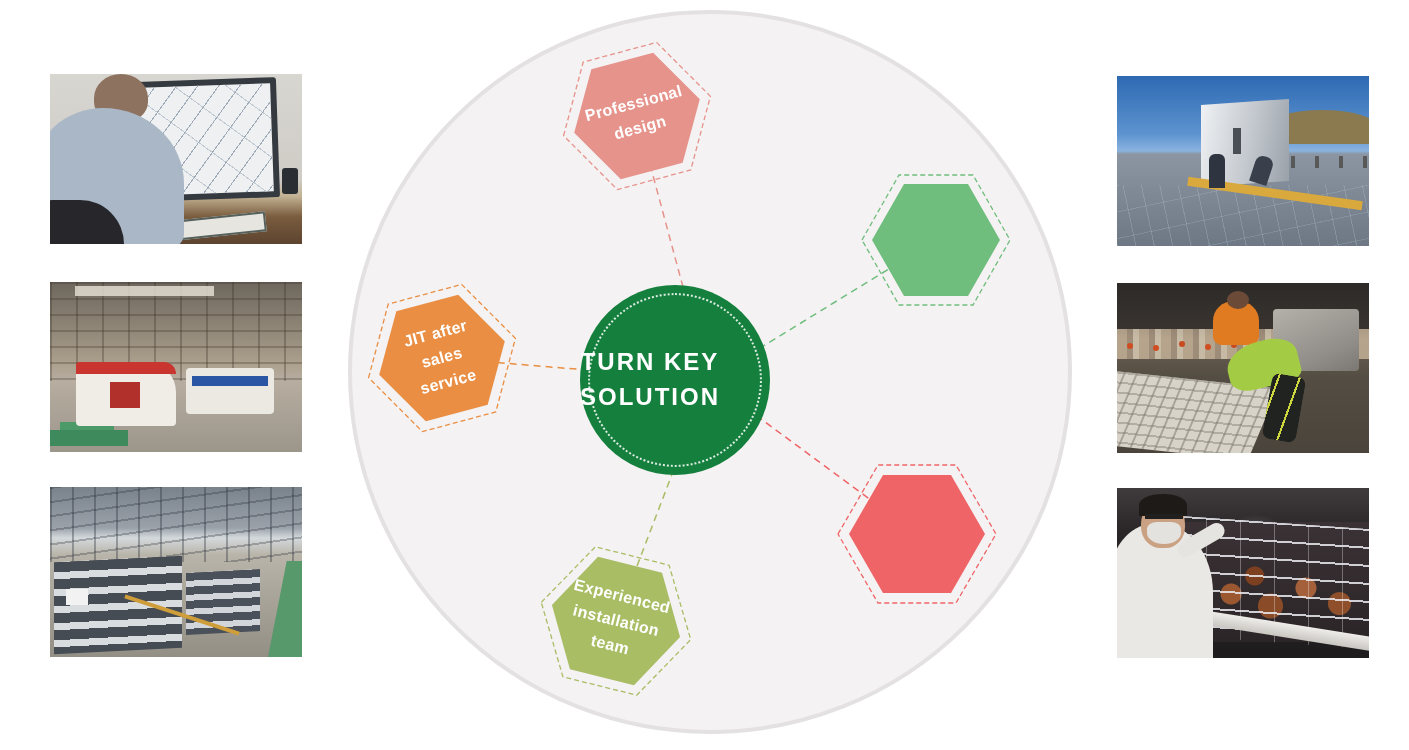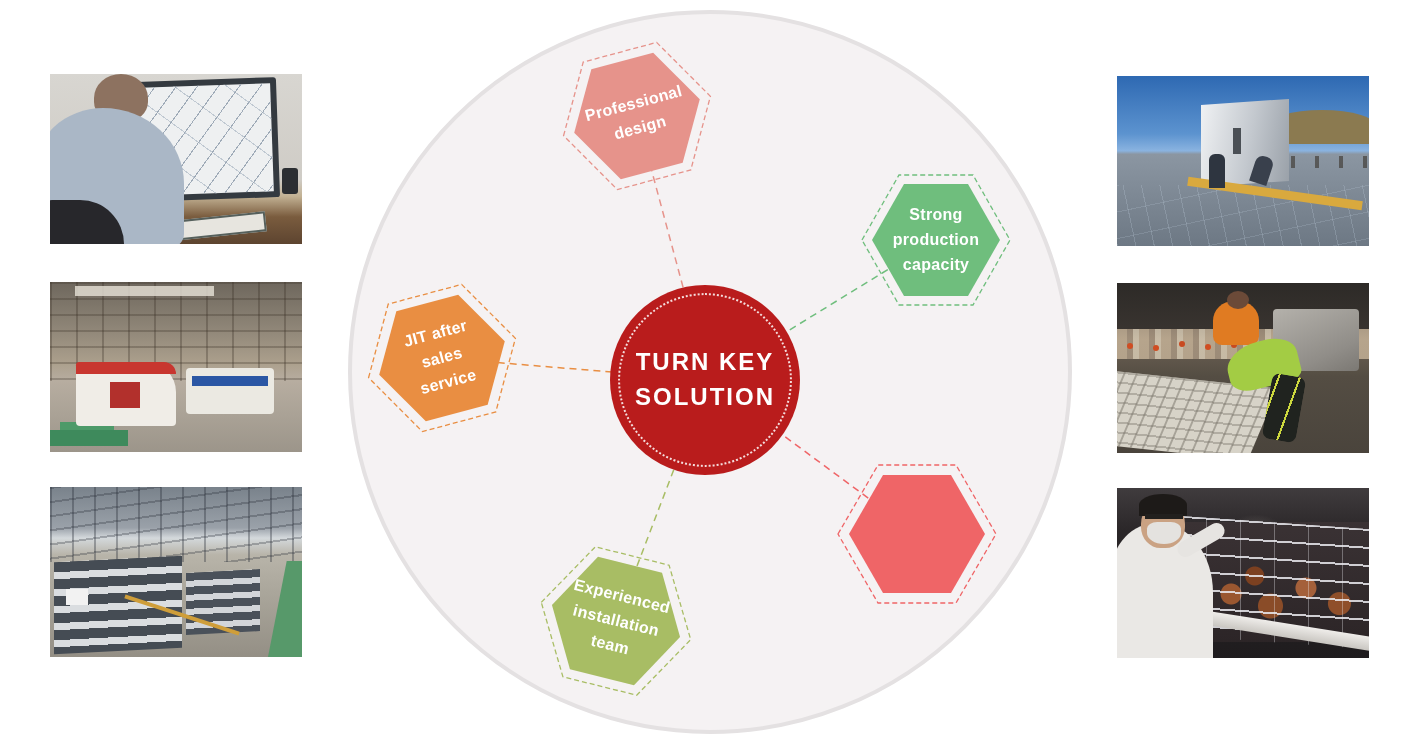--- a/index.html
+++ b/index.html
@@ -9,22 +9,22 @@
   
   .big-circle { position:absolute; left:348px; top:10px; width:724px; height:724px;
     border-radius:50%; background:#f5f2f3; border:4px solid #e4e1e2; z-index:0; }
 
   
   .diagram-svg { position:absolute; left:0; top:0; z-index:1; pointer-events:none; }
   .connector { fill:none; stroke-width:1.5; stroke-dasharray:7 5; }
   .hex-outline { fill:none; stroke-width:1.3; stroke-dasharray:5 3; }
 
   
-  .center-circle { position:absolute; left:610px; top:285px; width:190px; height:190px;
-    border-radius:50%; background:#b91c1c; z-index:2; display:flex; align-items:center; justify-content:center; }
+  .center-circle { position:absolute; left:580px; top:285px; width:190px; height:190px;
+    border-radius:50%; background:#15803d; z-index:2; display:flex; align-items:center; }
   .center-ring { position:absolute; inset:8px; border:2px dotted rgba(255,255,255,.85); border-radius:50%; }
   .center-title { color:#ffffff; font-size:24px; font-weight:bold; letter-spacing:2px;
     line-height:1.45; text-align:center; white-space:pre-line; }
 
   
   .hex-label { position:absolute; width:170px; color:#ffffff; font-size:16px; font-weight:bold;
     letter-spacing:.3px; line-height:1.55; text-align:center; white-space:pre-line; z-index:3; }
   .hl-1 { left:637px; top:116px; transform:translate(-50%,-50%) rotate(-15deg); }
   .hl-2 { left:936px; top:240px; transform:translate(-50%,-50%); }
   .hl-3 { left:442px; top:358px; transform:translate(-50%,-50%) rotate(-15deg); }
@@ -211,23 +211,20 @@
   </svg>
 
   <div class="center-circle">
     <div class="center-ring"></div>
     <div class="center-title">TURN KEY
 SOLUTION</div>
   </div>
 
   <div class="hex-label hl-1">Professional
 design</div>
-  <div class="hex-label hl-2">Strong
-production
-capacity</div>
   <div class="hex-label hl-3">JIT after
 sales
 service</div>
   <div class="hex-label hl-5">Experienced
 installation
 team</div>
 
   <div>
     <div class="photo pr-1 p-construction" aria-label="Poultry house under construction with workers handling panels outdoors">
       <div class="hill"></div>

